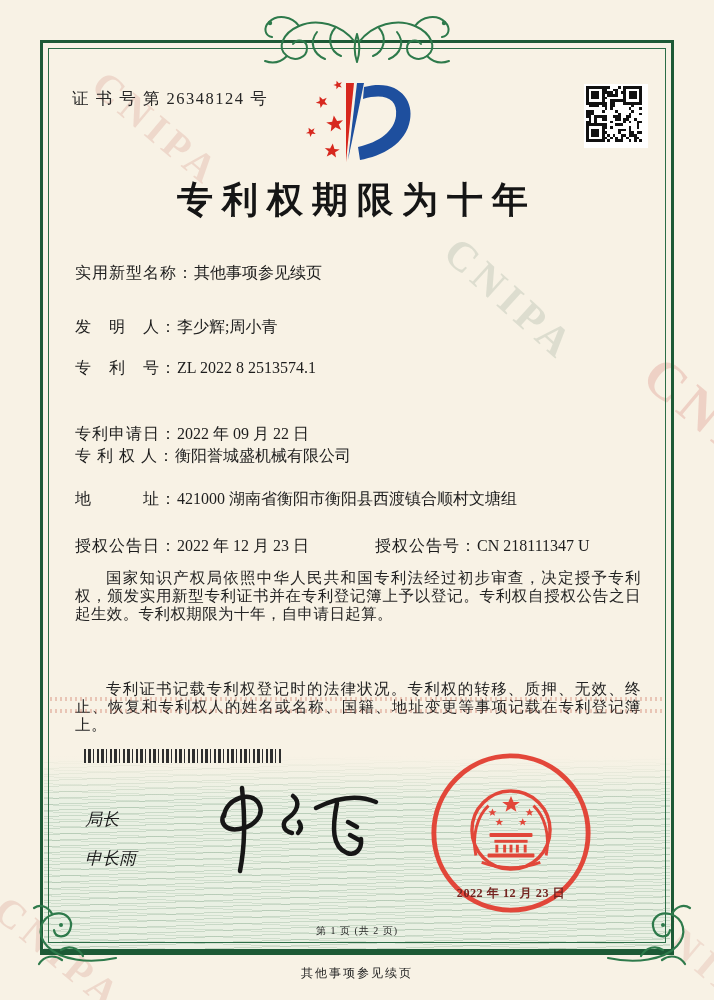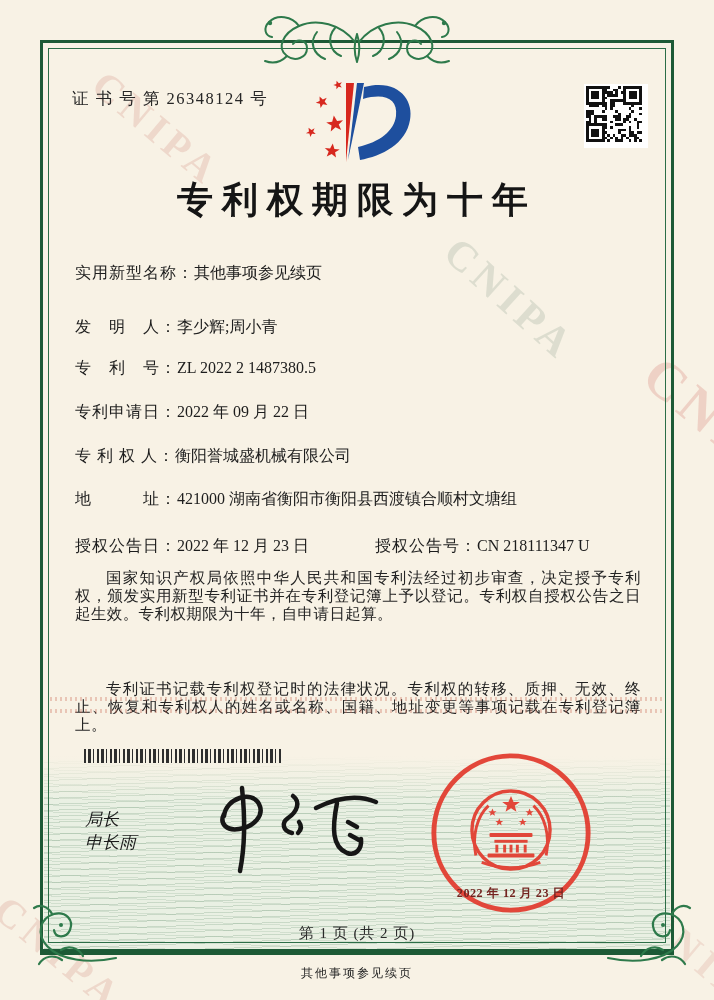--- a/index.html
+++ b/index.html
@@ -44,37 +44,37 @@
     background:repeating-linear-gradient(90deg, rgba(198,93,72,.30) 0 2px, transparent 2px 5px);}
   .microrow.r1{top:3px;} .microrow.r2{top:15px;}
   
   .cert-no{left:72px;top:88px;font-size:16.5px;letter-spacing:1.5px;color:#262626;}
   .qr{left:584px;top:84px;width:60px;height:60px;background:#fff;padding:2px;}
   .title{left:0;right:0;top:176px;text-align:center;font-size:36px;font-weight:700;
     letter-spacing:9px;color:#151515;}
   
   .row{position:absolute;left:75px;font-size:16px;white-space:nowrap;color:#1d1d1d;}
   .row .lbl{letter-spacing:1px;margin-top:8px;}
-  .r0{top:263px;} .r1{top:317px;} .r2{top:358px;} .r3{top:402px;} .r4{top:446px;} .r5{top:489px;}
+  .r0{top:263px;} .r1{top:317px;} .r2{top:358px;} .r3{top:424px;} .r4{top:446px;} .r5{top:489px;}
   .grant{top:536px;}
   .grant .g2{position:absolute;left:300px;top:0;white-space:nowrap;}
   
   .para{position:absolute;left:75px;width:566px;font-size:15.5px;line-height:18px;
     text-align:justify;text-indent:2em;color:#242424;letter-spacing:.4px;}
   .p1{top:569px;} .p2{top:680px;}
   
   .barcode{left:84px;top:749px;width:198px;height:14px;
     background:repeating-linear-gradient(90deg,#2e2e2e 0 2px,transparent 2px 4px,#2e2e2e 4px 7px,transparent 7px 9px,#2e2e2e 9px 10px,transparent 10px 13px);}
   
   .signer{left:85px;top:808px;font-size:17px;color:#1b1b1b;font-style:italic;}
-  .signer .name{display:block;}
+  .signer .name{display:block;margin-top:16px;}
   .sig-svg{left:198px;top:778px;}
   .seal-svg{left:428px;top:750px;}
   
-  .page-info{left:0;right:0;top:924px;text-align:center;font-size:15px;color:#2a2a2a;letter-spacing:1px;}
+  .page-info{left:0;right:0;top:924px;text-align:center;font-size:10px;color:#2a2a2a;letter-spacing:1px;}
   .continuation{left:0;right:0;top:965px;text-align:center;font-size:12px;color:#1f1f1f;letter-spacing:2px;}
   
   .orn-top{left:247px;top:6px;}
   .orn-bl{left:28px;top:892px;}
   .orn-br{left:606px;top:892px;transform:scaleX(-1);}
   .logo{left:300px;top:70px;}
 </style>
 </head>
 <body>
 
@@ -149,21 +149,21 @@
 
 <div class="abs title">专利权期限为十年</div>
 
 <div class="row r0">
   <span class="lbl">实用新型名称：</span><span>其他事项参见续页</span>
 </div>
 <div class="row r1">
   <span class="lbl">发　明　人：</span><span>李少辉;周小青</span>
 </div>
 <div class="row r2">
-  <span class="lbl">专　利　号：</span><span>ZL 2022 2 1487380.5</span>
+  <span class="lbl">专　利　号：</span><span>ZL 2022 8 2513574.1</span>
 </div>
 <div class="row r3">
   <span class="lbl">专利申请日：</span><span>2022 年 09 月 22 日</span>
 </div>
 <div class="row r4">
   <span class="lbl">专 利 权 人：</span><span>衡阳誉城盛机械有限公司</span>
 </div>
 <div class="row r5">
   <span class="lbl">地　　　址：</span><span>421000 湖南省衡阳市衡阳县西渡镇合顺村文塘组</span>
 </div>

